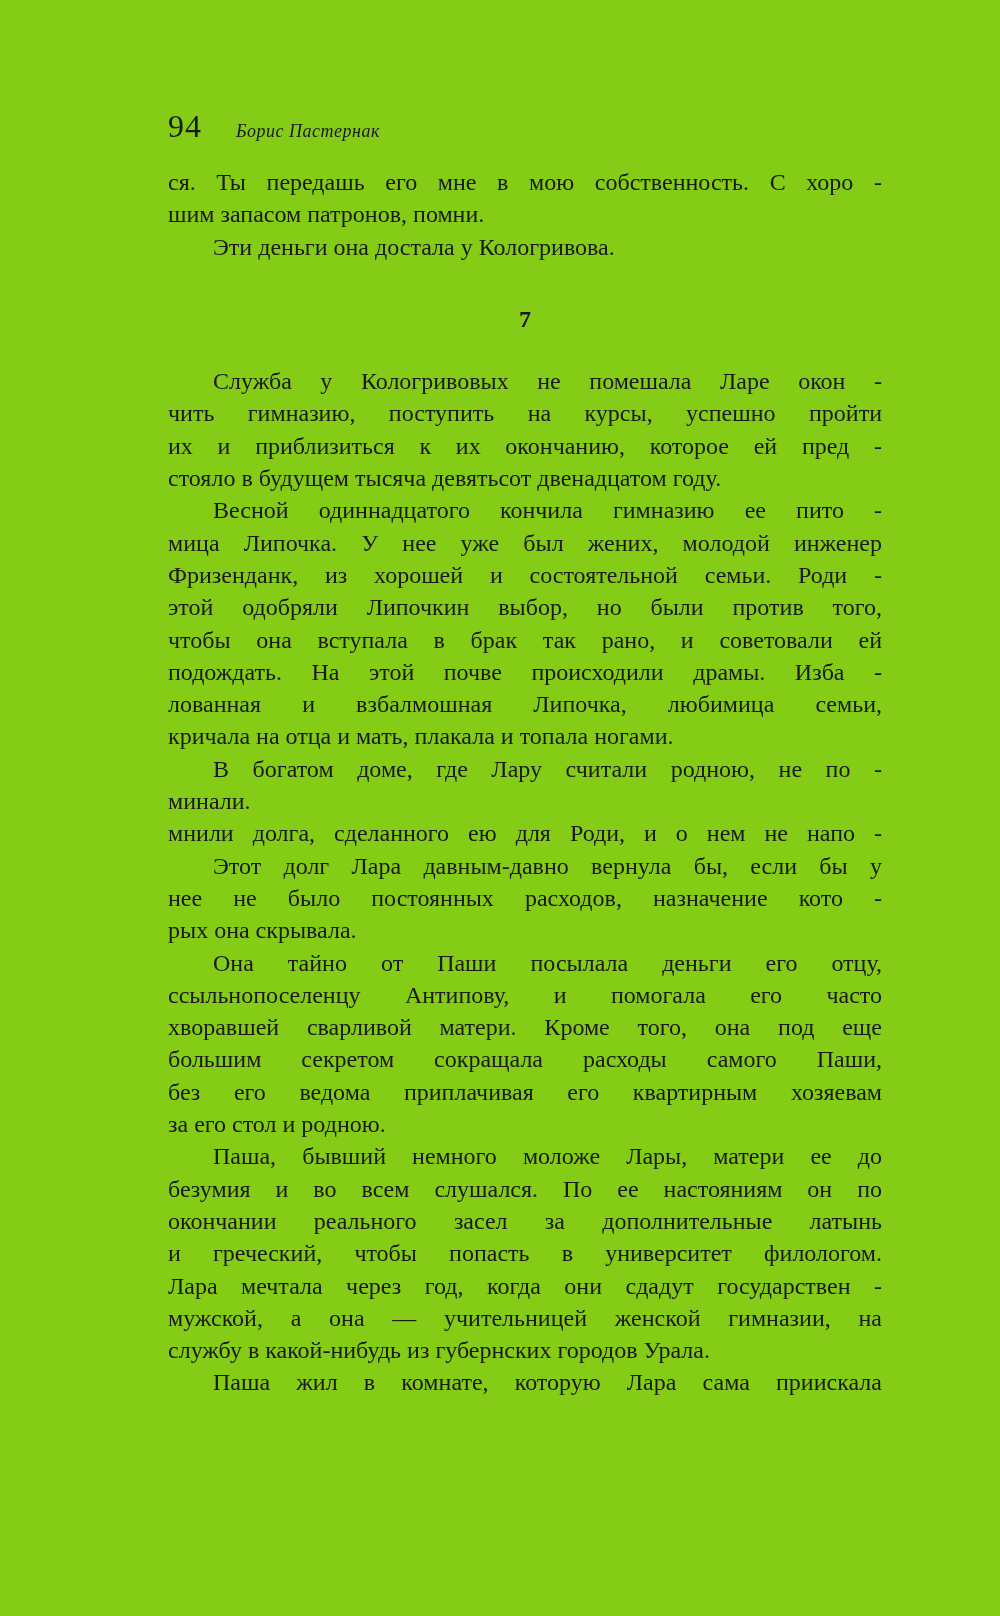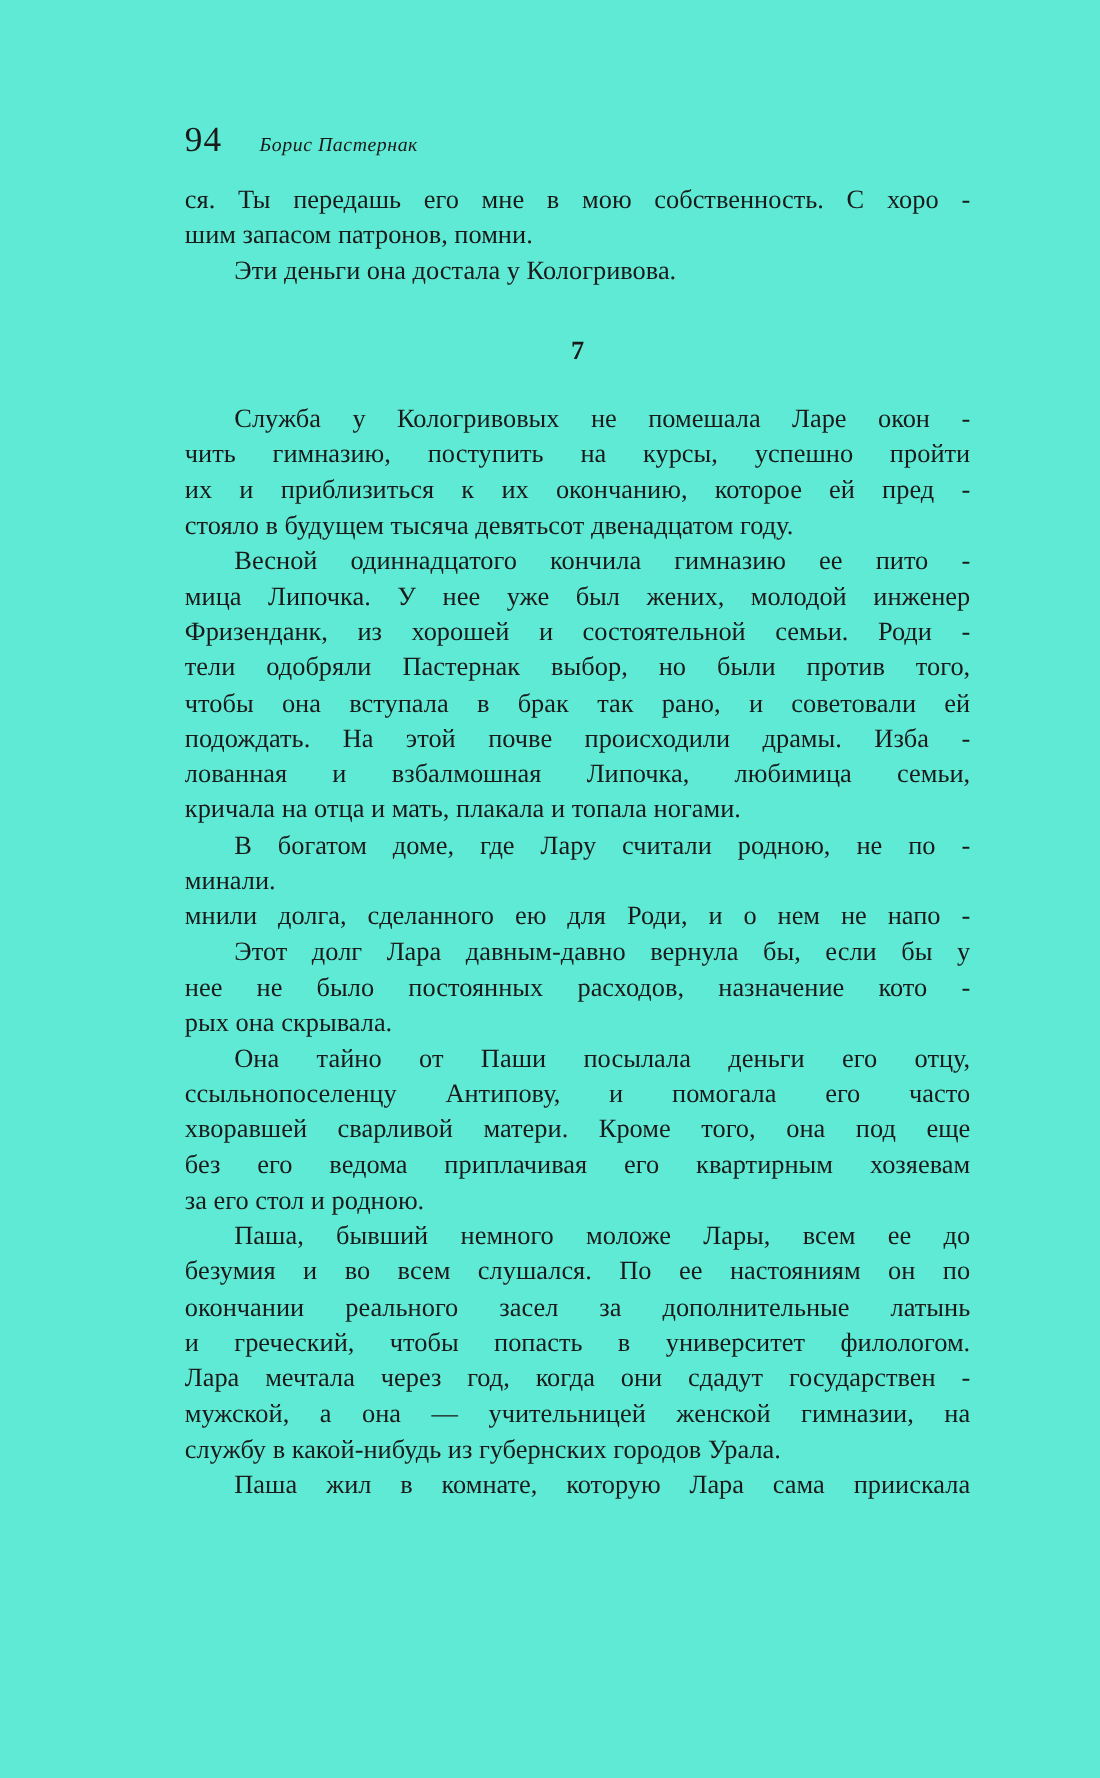--- a/index.html
+++ b/index.html
@@ -5,21 +5,21 @@
   html, body {
     margin: 0;
     padding: 0;
     background: #e9e9e9;
   }
   .page {
     position: relative;
     width: 1000px;
     height: 1616px;
     margin: 0 auto;
-    background: #5eead4;
+    background: #84cc16;
     color: #1a1a1a;
     font-family: "Liberation Serif", "DejaVu Serif", serif;
     overflow: hidden;
   }
   .running-header {
     position: absolute;
     left: 168px;
     top: 108px;
     width: 714px;
     display: flex;
@@ -89,45 +89,46 @@
       <div class="para">
         <div class="line indent">Служба у Кологривовых не помешала Ларе окон -</div>
         <div class="line">чить гимназию, поступить на курсы, успешно пройти</div>
         <div class="line">их и приблизиться к их окончанию, которое ей пред -</div>
         <div class="line last">стояло в будущем тысяча девятьсот двенадцатом году.</div>
       </div>
       <div class="para">
         <div class="line indent">Весной одиннадцатого кончила гимназию ее пито -</div>
         <div class="line">мица Липочка. У нее уже был жених, молодой инженер</div>
         <div class="line">Фризенданк, из хорошей и состоятельной семьи. Роди -</div>
-        <div class="line">тели одобряли Пастернак выбор, но были против того,</div>
+        <div class="line">этой одобряли Липочкин выбор, но были против того,</div>
         <div class="line">чтобы она вступала в брак так рано, и советовали ей</div>
         <div class="line">подождать. На этой почве происходили драмы. Изба -</div>
         <div class="line">лованная и взбалмошная Липочка, любимица семьи,</div>
         <div class="line last">кричала на отца и мать, плакала и топала ногами.</div>
       </div>
       <div class="para">
         <div class="line indent">В богатом доме, где Лару считали родною, не по -</div>
         <div class="line last">минали.</div>
         <div class="line">мнили долга, сделанного ею для Роди, и о нем не напо -</div>
       </div>
       <div class="para">
         <div class="line indent">Этот долг Лара давным-давно вернула бы, если бы у</div>
         <div class="line">нее не было постоянных расходов, назначение кото -</div>
         <div class="line last">рых она скрывала.</div>
       </div>
       <div class="para">
         <div class="line indent">Она тайно от Паши посылала деньги его отцу,</div>
         <div class="line">ссыльнопоселенцу Антипову, и помогала его часто</div>
         <div class="line">хворавшей сварливой матери. Кроме того, она под еще</div>
+        <div class="line">большим секретом сокращала расходы самого Паши,</div>
         <div class="line">без его ведома приплачивая его квартирным хозяевам</div>
         <div class="line last">за его стол и родною.</div>
       </div>
       <div class="para">
-        <div class="line indent">Паша, бывший немного моложе Лары, всем ее до</div>
+        <div class="line indent">Паша, бывший немного моложе Лары, матери ее до</div>
         <div class="line">безумия и во всем слушался. По ее настояниям он по</div>
         <div class="line">окончании реального засел за дополнительные латынь</div>
         <div class="line">и греческий, чтобы попасть в университет филологом.</div>
         <div class="line">Лара мечтала через год, когда они сдадут государствен -</div>
         <div class="line">мужской, а она — учительницей женской гимназии, на</div>
         <div class="line last">службу в какой-нибудь из губернских городов Урала.</div>
       </div>
       <div class="para">
         <div class="line indent">Паша жил в комнате, которую Лара сама приискала</div>
       </div>

